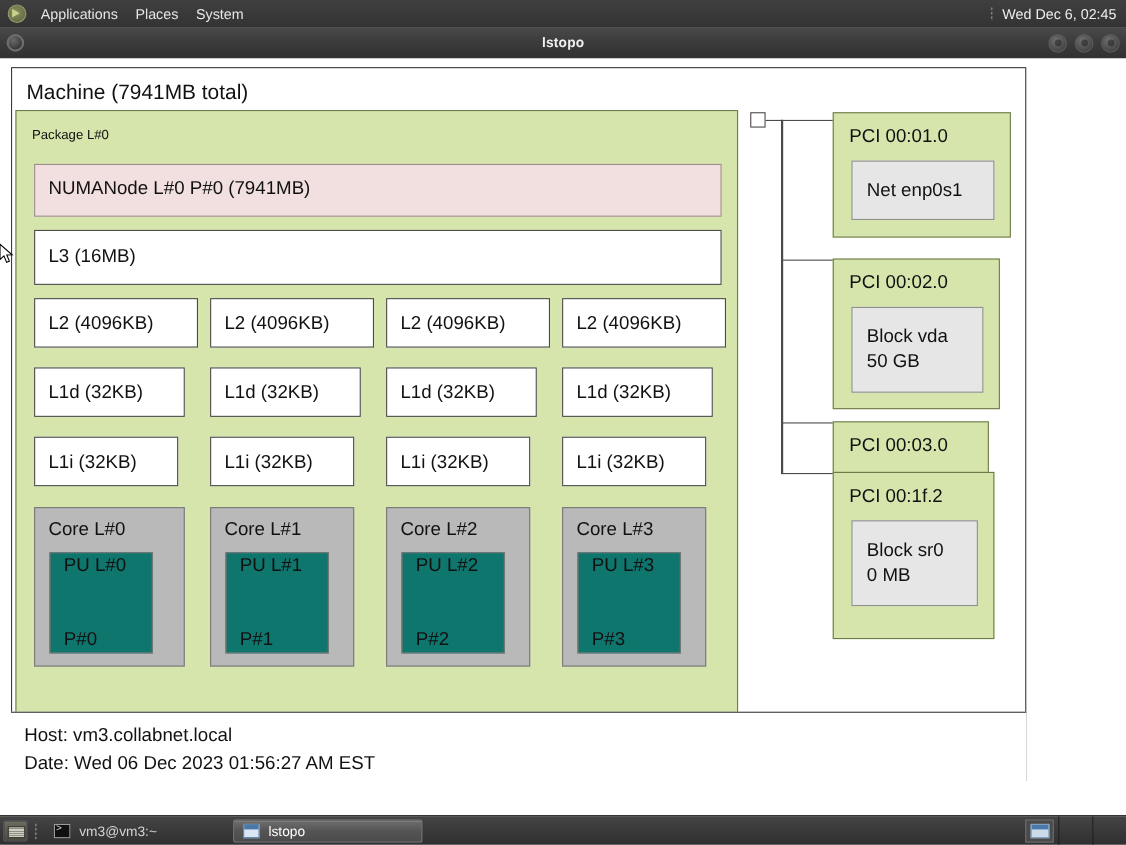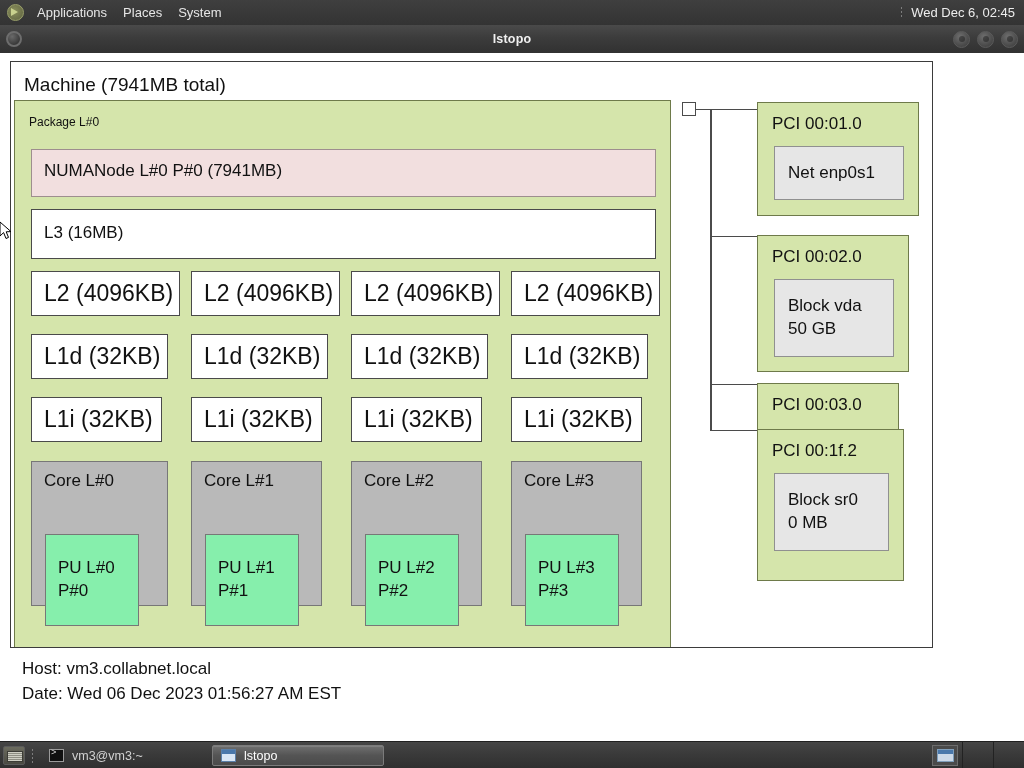--- a/index.html
+++ b/index.html
@@ -103,33 +103,33 @@
   .numa-label { position:absolute; left:12px; top:11px; font-size:17px; color:#111; white-space:nowrap; }
   .l3 {
     left: 16px; top: 108px; width: 625px; height: 50px;
     border: 1.5px solid #4a4a4a; background: #ffffff;
   }
   .l3-label { position:absolute; left:12px; top:13px; font-size:17px; color:#111; white-space:nowrap; }
 
   .cache-cell {
     border: 1.5px solid #4a4a4a; background: #ffffff;
     display: flex; align-items: center;
-    font-size: 23px; color: #111; padding-left: 12px;
+    font-size: 17px; color: #111; padding-left: 12px;
     box-sizing: border-box; white-space: nowrap;
   }
   .core-cell {
     border: 1.5px solid #777777; background: #b9b9b9;
     box-sizing: border-box;
   }
   .core-label { position:absolute; left:12px; top:9px; font-size:17px; color:#111; white-space:nowrap; }
   .pu-cell {
-    position:absolute; border: 1.5px solid #777777; background:#86efac;
+    position:absolute; border: 1.5px solid #777777; background:#0f766e;
     box-sizing:border-box; display:flex; flex-direction:column;
-    justify-content:center; padding-left:12px;
-    font-size:17px; color:#111; line-height: 1.35; white-space:nowrap;margin-top:32px;
+    justify-content:space-between; padding-left:12px;
+    font-size:17px; color:#111; line-height: 1.35; white-space:nowrap;
   }
 
   
   .pci-box { border: 1.5px solid #6e7a4a; background: #d5e5ab; box-sizing: border-box; }
   .pci-label { position:absolute; left:14px; top:11px; font-size:17px; color:#111; white-space:nowrap; }
   .pci-child {
     position:absolute; border:1.5px solid #909090; background:#e6e6e6;
     box-sizing:border-box; display:flex; flex-direction:column;
     justify-content:center; padding-left:13px;
     font-size:17px; color:#111; line-height:1.35; white-space:nowrap;

